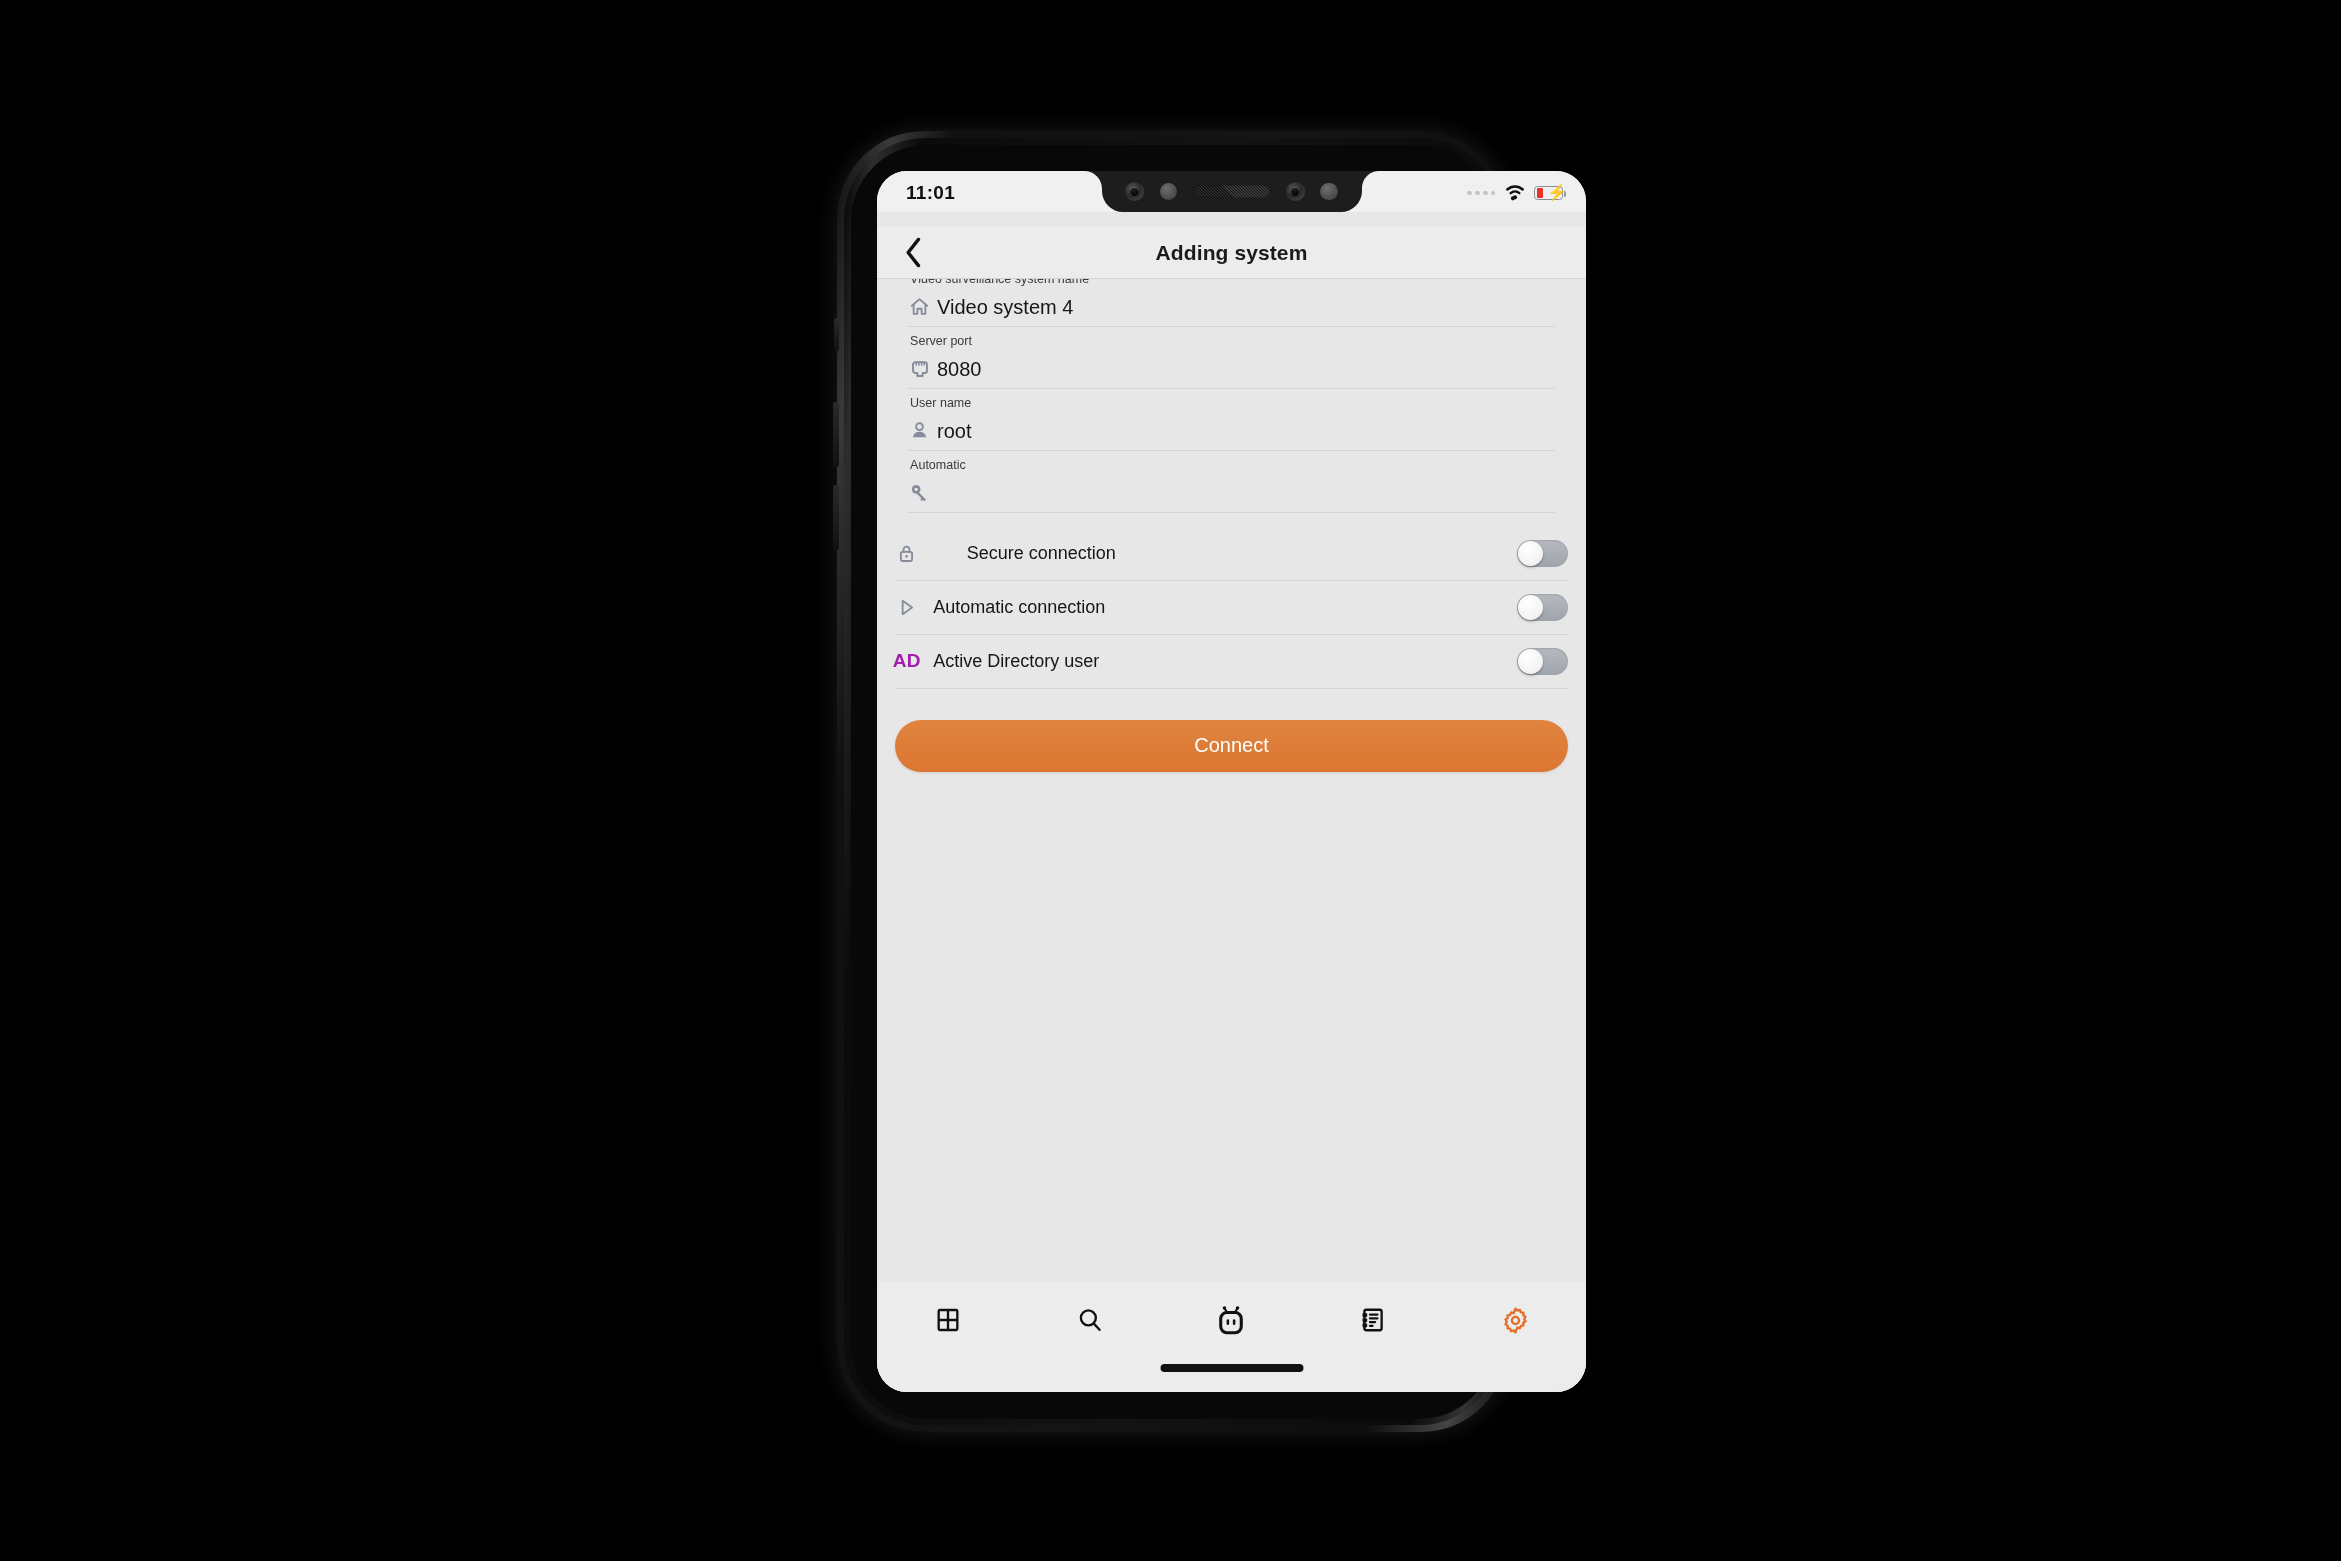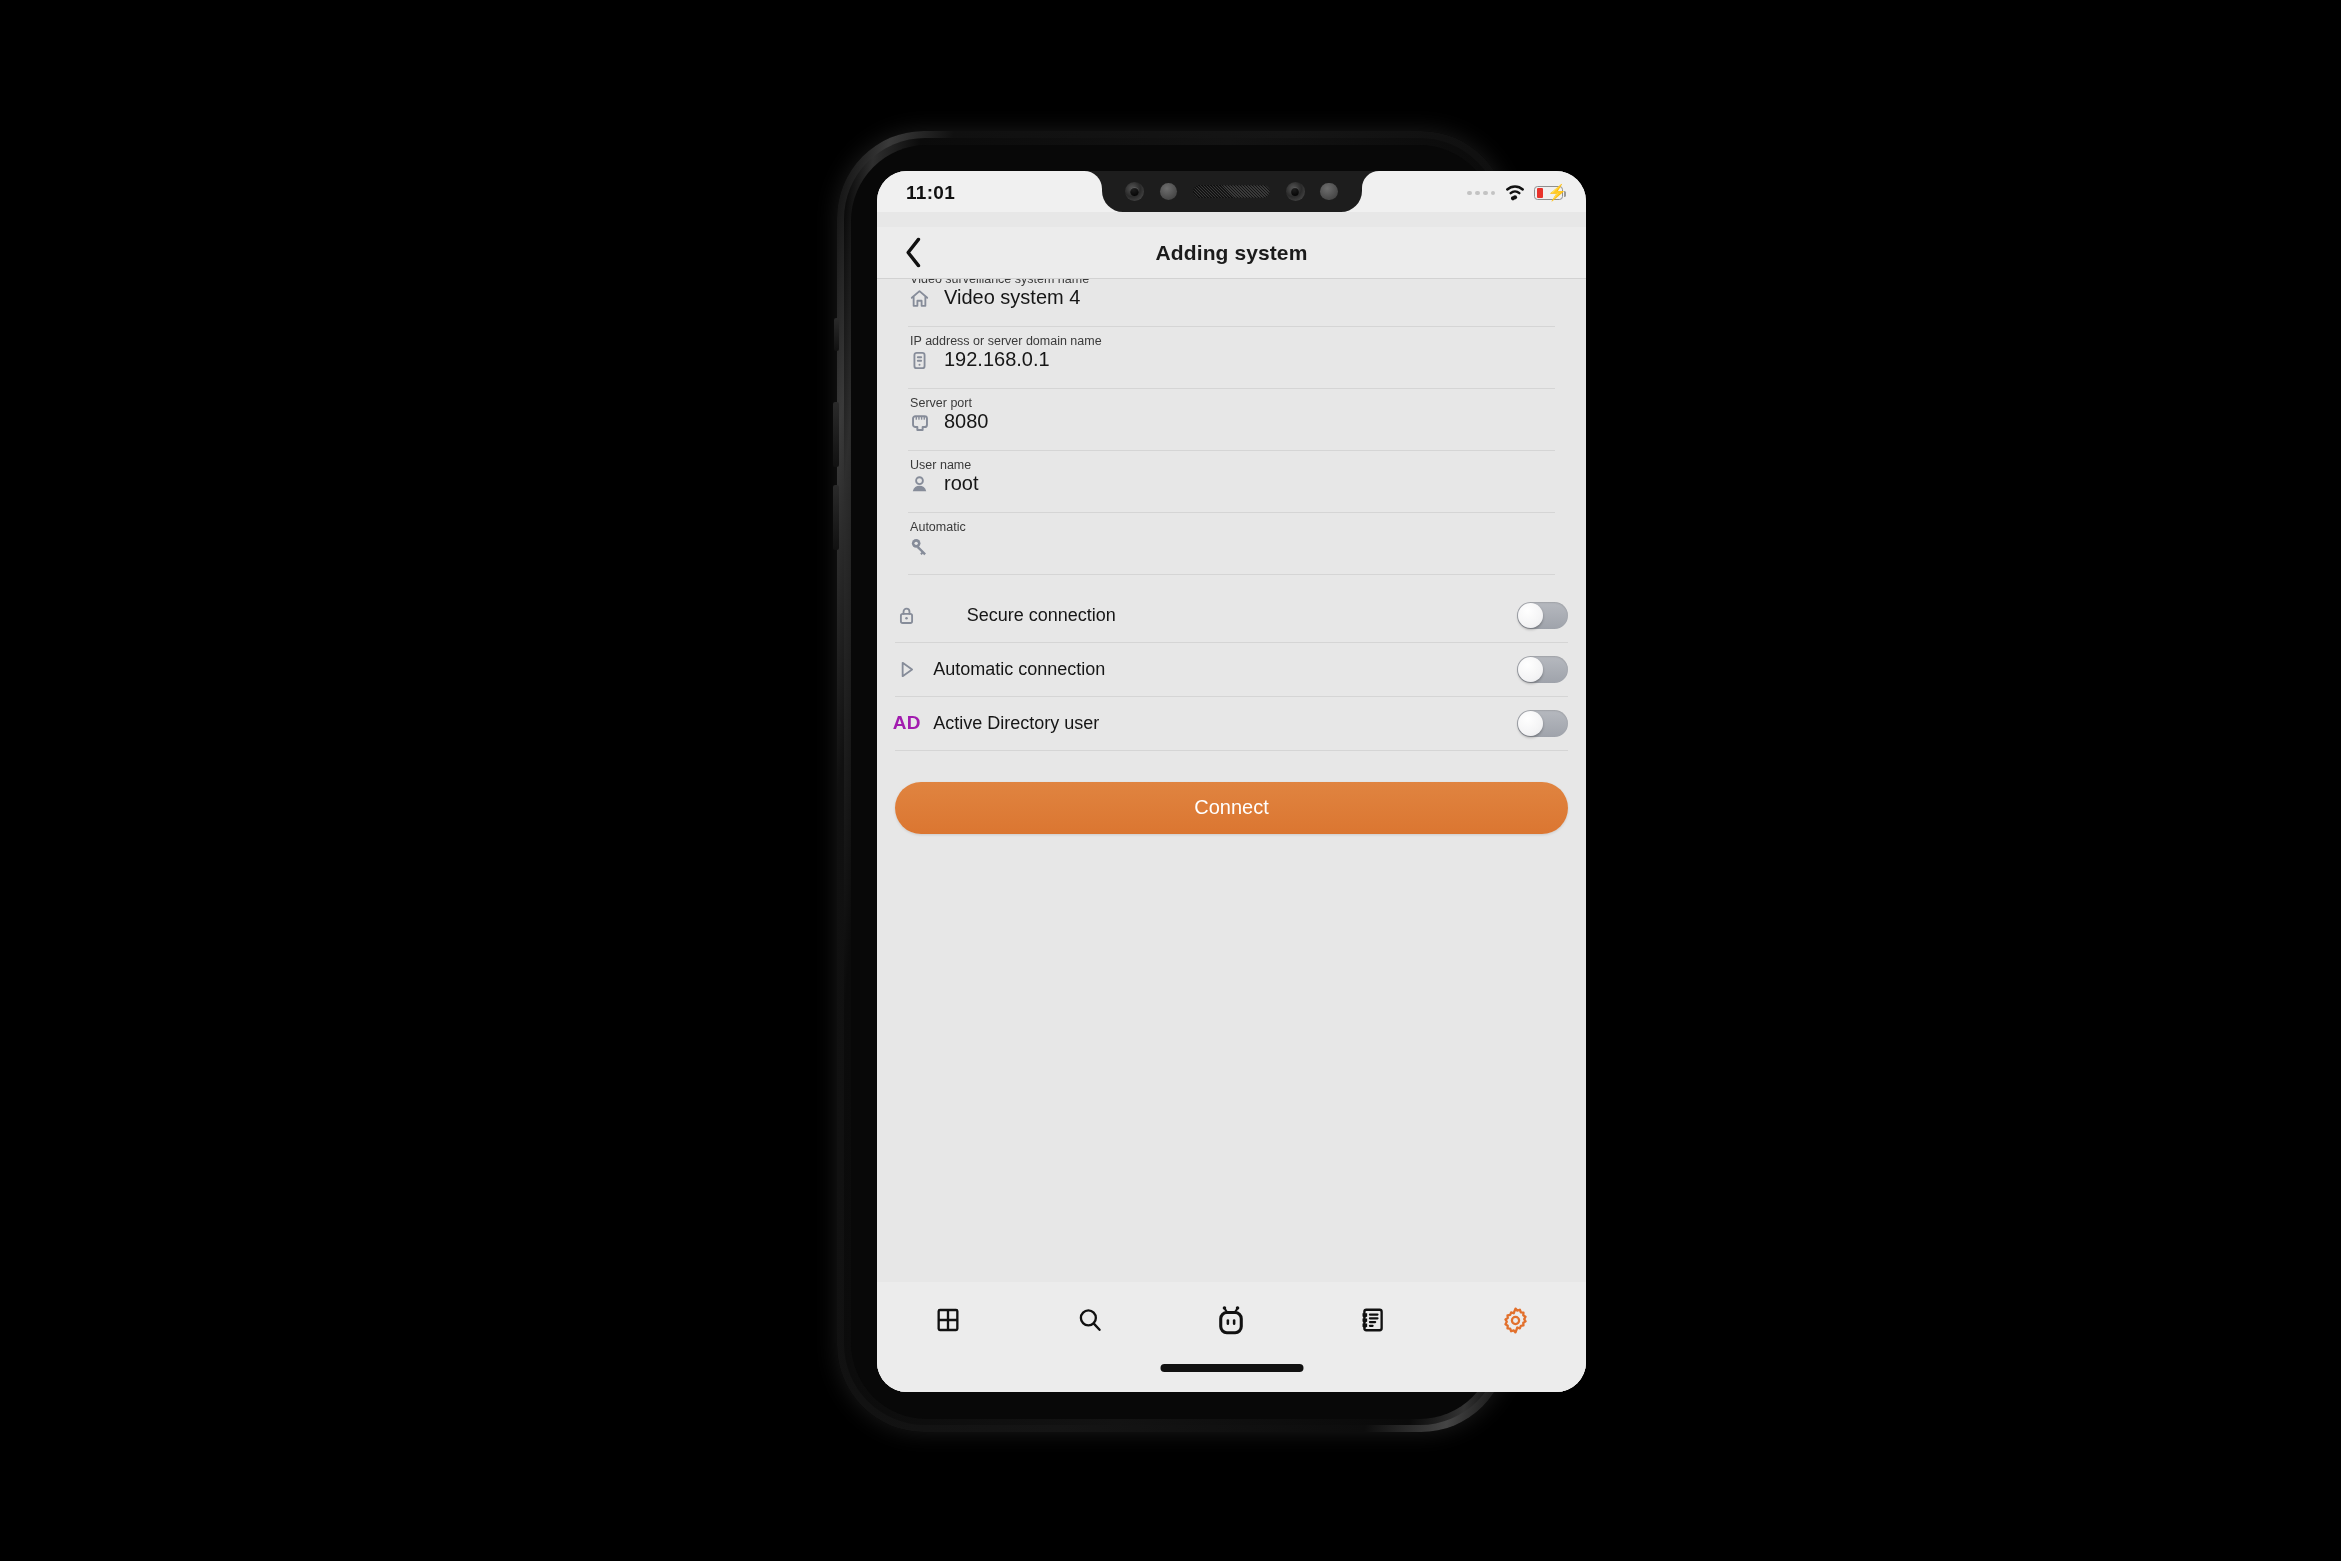--- a/index.html
+++ b/index.html
@@ -151,23 +151,23 @@
     position:relative;
     margin: 0 31px;
     padding-top: 8.3px;
     border-bottom: 1px solid #D5D5D5;
   }
   .field-label {
     font-size:12.5px; color:#3a3a3a; line-height:1.1;
     padding-left: 2.1px;
   }
   .field-row {
-    display:flex; align-items:flex-start;
+    display:flex; align-items:center;
     height: 39px;
-    gap: 13px;
+    gap: 6px;
   }
   .field-icon { width:23px; min-width:23px; height:23px; display:flex; align-items:center; justify-content:center; }
   .field-value { font-size:20px; color:#161616; line-height:1; }
   .field-value.empty { color:#161616; }
 
   
   .toggle-row {
     position:relative;
     margin: 0 17.7px;
     height: 54px;
@@ -290,34 +290,20 @@
           <span class="field-icon">
             <svg width="21" height="21" viewBox="0 0 24 24">
               <path d="M3.2 11.2 L12 3.6 L20.8 11.2" stroke="#868C99" stroke-width="2.1" fill="none" stroke-linejoin="round" stroke-linecap="round"></path>
               <path d="M5.3 10.6 V20.4 H9.6 V14.6 H14.4 V20.4 H18.7 V10.6" stroke="#868C99" stroke-width="2.1" fill="none" stroke-linejoin="round" stroke-linecap="round"></path>
             </svg>
           </span>
           <span class="field-value">Video system 4</span>
         </div>
       </div>
 
-      <div class="field">
-        <div class="field-label">IP address or server domain name</div>
-        <div class="field-row">
-          <span class="field-icon">
-            <svg width="21" height="21" viewBox="0 0 24 24">
-              <rect x="6.2" y="3.2" width="11.6" height="17.6" rx="2.6" stroke="#868C99" stroke-width="2.1" fill="none"></rect>
-              <rect x="9" y="7.2" width="6" height="2.1" rx="1.05" fill="#868C99"></rect>
-              <rect x="9" y="11.2" width="6" height="2.1" rx="1.05" fill="#868C99"></rect>
-              <circle cx="12" cy="16.8" r="1.15" fill="#868C99"></circle>
-            </svg>
-          </span>
-          <span class="field-value">192.168.0.1</span>
-        </div>
-      </div>
 
       <div class="field">
         <div class="field-label">Server port</div>
         <div class="field-row">
           <span class="field-icon">
             <svg width="22" height="22" viewBox="0 0 24 24">
               <path d="M4.4 7.2a2.6 2.6 0 012.6-2.6h10a2.6 2.6 0 012.6 2.6v6.6a2.6 2.6 0 01-2.6 2.6h-2.1v3.2H9.1v-3.2H7a2.6 2.6 0 01-2.6-2.6z" stroke="#868C99" stroke-width="2.1" fill="none" stroke-linejoin="round"></path>
               <rect x="7.2" y="4.8" width="1.5" height="3.6" fill="#868C99"></rect>
               <rect x="10.1" y="4.8" width="1.5" height="3.6" fill="#868C99"></rect>
               <rect x="13" y="4.8" width="1.5" height="3.6" fill="#868C99"></rect>

